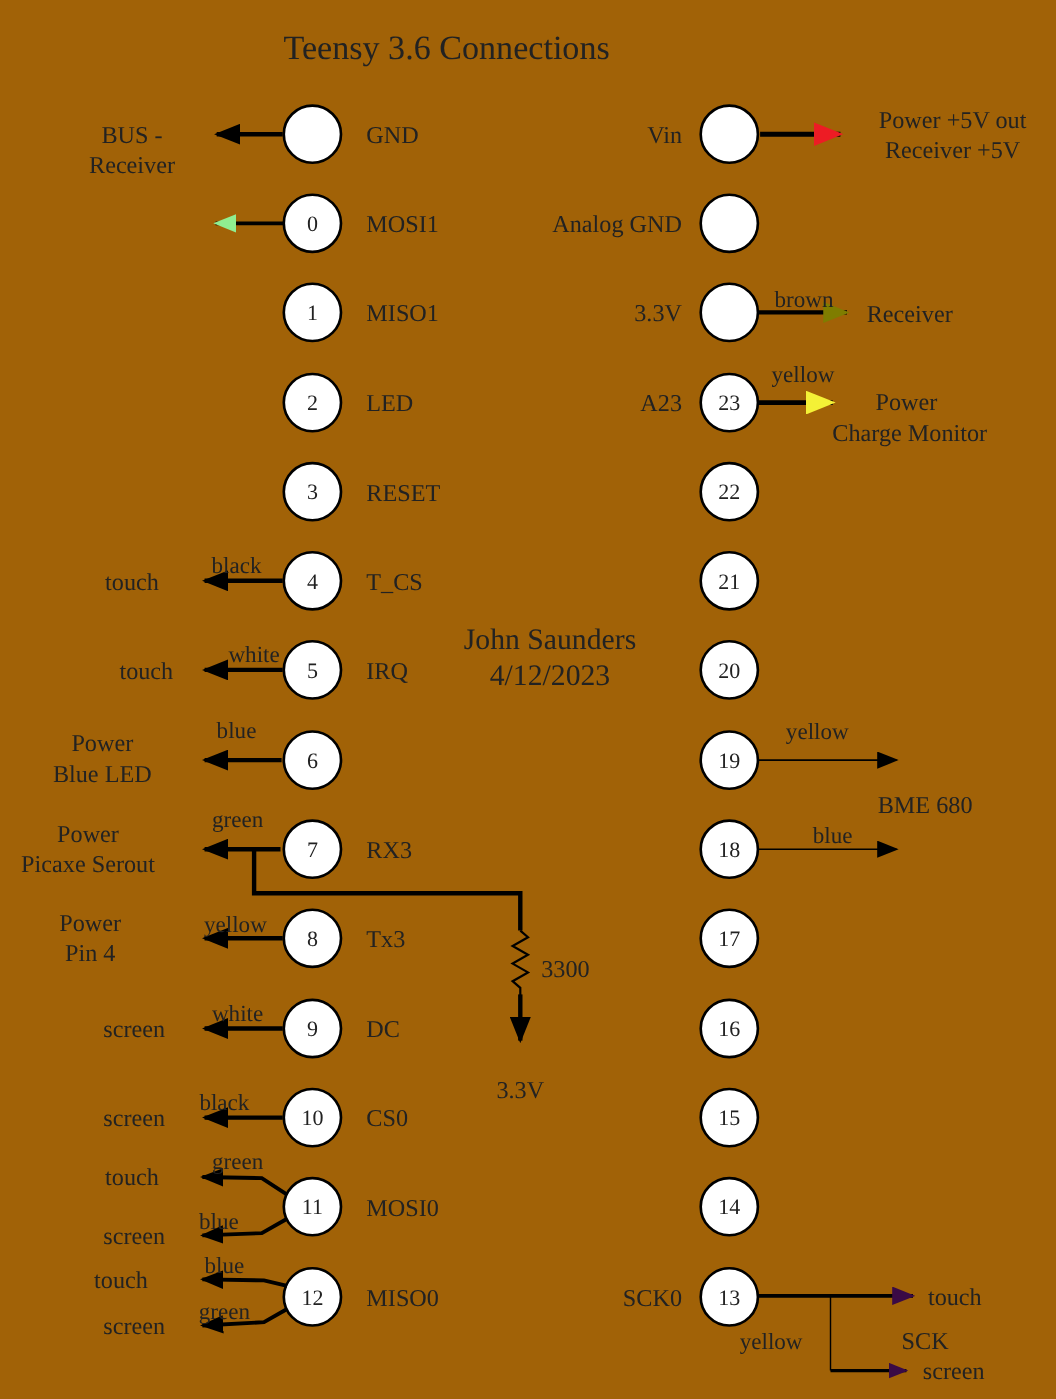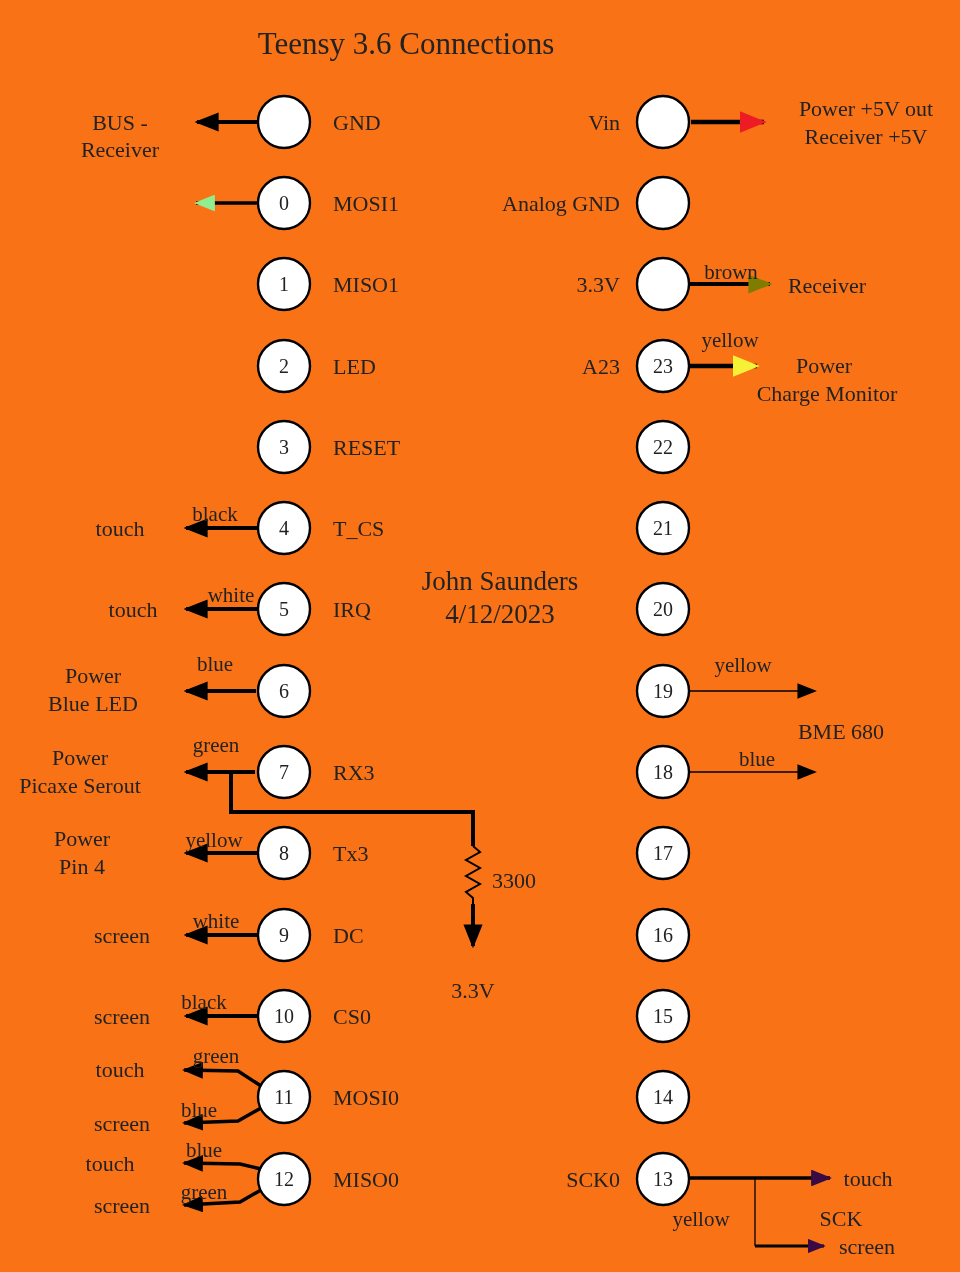--- a/index.html
+++ b/index.html
@@ -1,16 +1,16 @@
 <!DOCTYPE html>
 <html><head>
 <meta charset="utf-8">
 <style>
   html,body{margin:0;padding:0;background:#fff;}
-  .page{width:960px;height:1272px;background:#f97316;position:relative;overflow:hidden;}
+  .page{width:960px;height:1272px;background:#a16207;position:relative;overflow:hidden;}
   svg{display:block;}
   text{font-family:"Liberation Serif","DejaVu Serif",serif;fill:#222;}
   .title{font-size:31px;}
   .author{font-size:27px;}
   .pin-num{font-size:20px;}
   .pin-name,.target,.side-label{font-size:22px;}
   .wire-label{font-size:21px;}
   circle.pin{fill:#fff;stroke:#000;stroke-width:2.4;}
   .wire{fill:none;stroke:#000;}
 </style>

